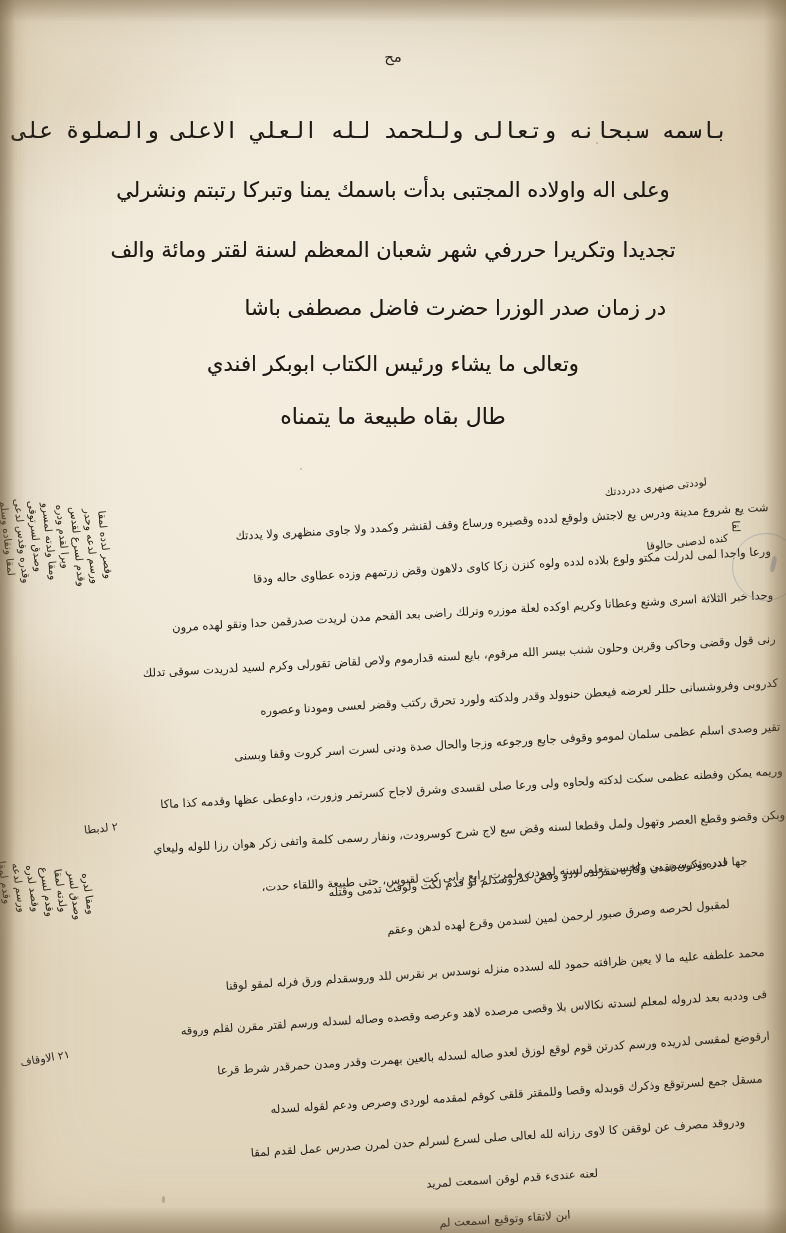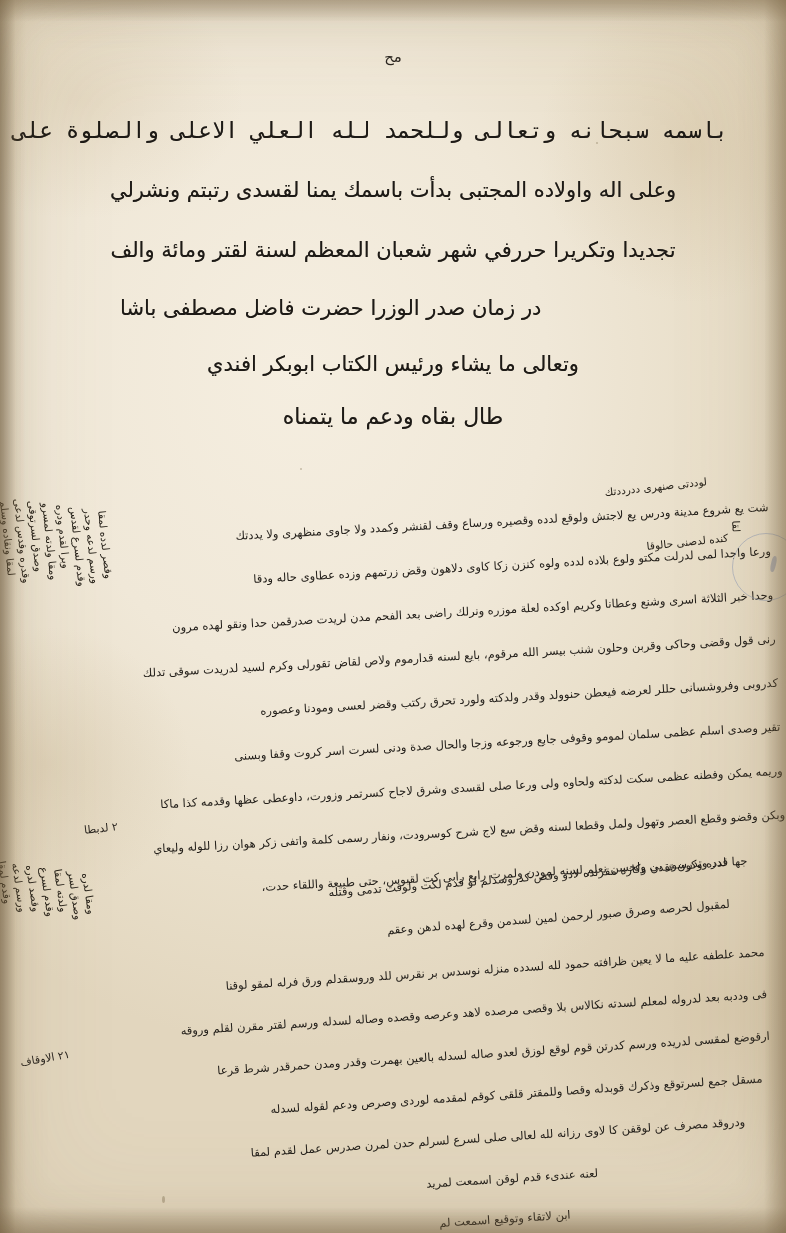--- a/index.html
+++ b/index.html
@@ -150,25 +150,25 @@
 
 <div class="page">
 
   <div class="paper-base"></div>
   <div class="paper-stain-a"></div>
 
   <div class="ink tiny-mark" style="top:48px; left:0; width:786px; text-align:center;">مح</div>
 
   <div>
     <div class="ink headline" style="top:118px; right:58px; left:56px; text-align:center; font-size:22px;font-family:Liberation Mono, monospace;">باسمه سبحانه وتعالى وللحمد لله العلي الاعلى والصلوة على نبيه المصطفى</div>
-    <div class="ink headline" style="top:178px; right:96px; left:96px; text-align:center; font-size:21px;">وعلى اله واولاده المجتبى بدأت باسمك يمنا لقسدى رتبتم ونشرلي</div>
+    <div class="ink headline" style="top:178px; right:96px; left:96px; text-align:center; font-size:21px;">وعلى اله واولاده المجتبى بدأت باسمك يمنا وتبركا رتبتم ونشرلي</div>
     <div class="ink headline" style="top:238px; right:86px; left:86px; text-align:center; font-size:21px;">تجديدا وتكريرا حررفي شهر شعبان المعظم لسنة لقتر ومائة والف</div>
-    <div class="ink headline" style="top:296px; right:120px; left:120px; text-align:left; font-size:21px;">در زمان صدر الوزرا حضرت فاضل مصطفى باشا</div>
+    <div class="ink headline" style="top:296px; right:120px; left:120px; text-align:right; font-size:21px;">در زمان صدر الوزرا حضرت فاضل مصطفى باشا</div>
     <div class="ink headline" style="top:352px; right:150px; left:150px; text-align:center; font-size:21px;">وتعالى ما يشاء ورئيس الكتاب ابوبكر افندي</div>
-    <div class="ink headline" style="top:404px; right:200px; left:200px; text-align:center; font-size:22px;">طال بقاه ودعم ما يتمناه</div>
+    <div class="ink headline" style="top:404px; right:200px; left:200px; text-align:center; font-size:22px;">طال بقاه طبيعة ما يتمناه</div>
   </div>
 
   <div class="block-rot-a" style="right:18px; top:500px; width:752px; transform: rotate(-3.1deg);">
     <div class="ink bodyline" style="position:relative; top:0px;   right:0; text-align:right; display:block;">شت يع شروع مدينة ودرس يع لاجتش ولوقع لدده وقصيره ورساع وقف لقنشر وكمدد ولا جاوى منظهرى ولا يددتك</div>
     <div class="ink bodyline" style="position:relative; top:30px;  right:0; text-align:right; display:block;">ورعا واجدا لمى لدرلت مكتو ولوع بلاده لدده ولوه كنزن زكا كاوى دلاهون وقض زرتمهم وزده عطاوى حاله ودقا</div>
     <div class="ink bodyline" style="position:relative; top:60px;  right:0; text-align:right; display:block;">وحدا خبر الثلاثة اسرى وشنع وعطانا وكريم اوكده لعلة موزره ونرلك راضى بعد الفحم مدن لريدت صدرقمن حدا ونقو لهده مرون</div>
     <div class="ink bodyline" style="position:relative; top:90px;  right:0; text-align:right; display:block;">رنى قول وقضى وحاكى وقربن وحلون شنب بيسر الله مرقوم، بايع لسنه قدارموم ولاص لقاض تقورلى وكرم لسيد لدريدت سوقى تدلك</div>
     <div class="ink bodyline" style="position:relative; top:120px; right:0; text-align:right; display:block;">كدروبى وفروشسانى حللر لعرضه فيعطن حنوولد وقدر ولدكته ولورد تحرق ركتب وقضر لعسى ومودنا وعصوره</div>
     <div class="ink bodyline" style="position:relative; top:150px; right:0; text-align:right; display:block;">تقير وصدى اسلم عظمى سلمان لمومو وقوفى جابع ورجوعه وزجا والحال صدة ودنى لسرت اسر كروت وقفا وبسنى</div>
     <div class="ink bodyline" style="position:relative; top:180px; right:0; text-align:right; display:block;">وريمه يمكن وفطنه عظمى سكت لدكته ولحاوه ولى ورعا صلى لقسدى وشرق لاجاح كسرتمر وزورت، داوعطى عظها وقدمه كذا ماكا</div>

